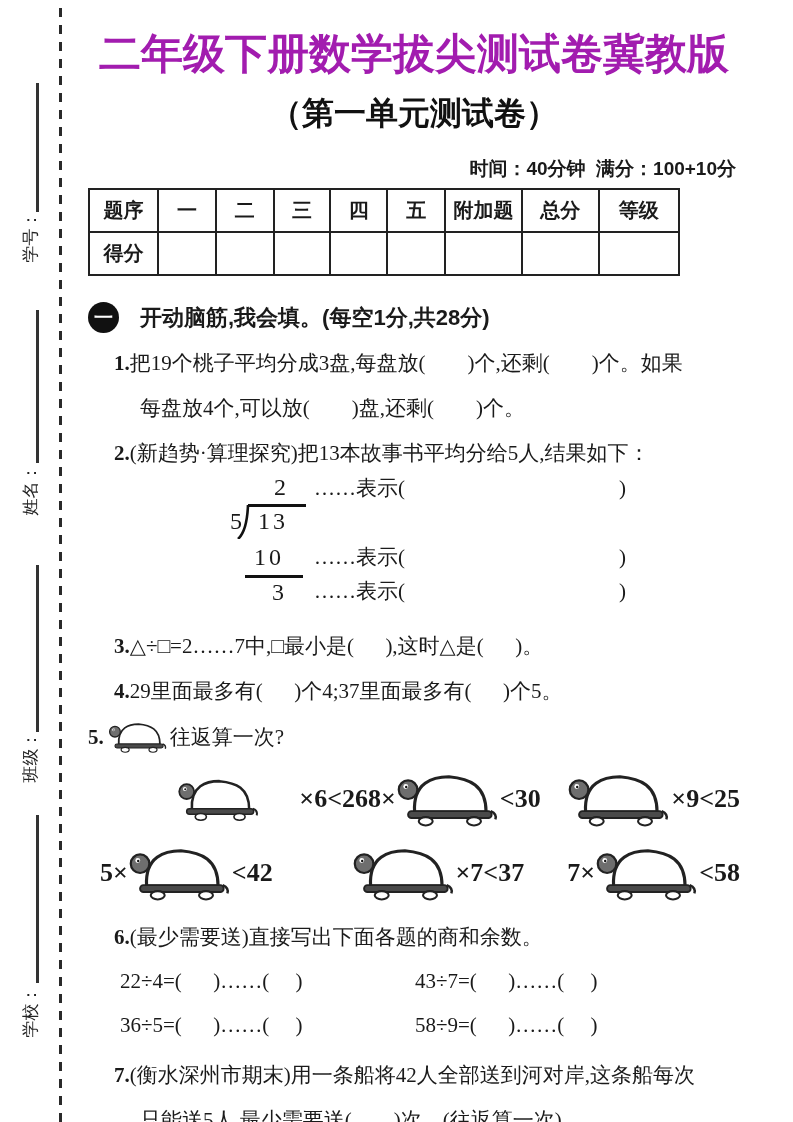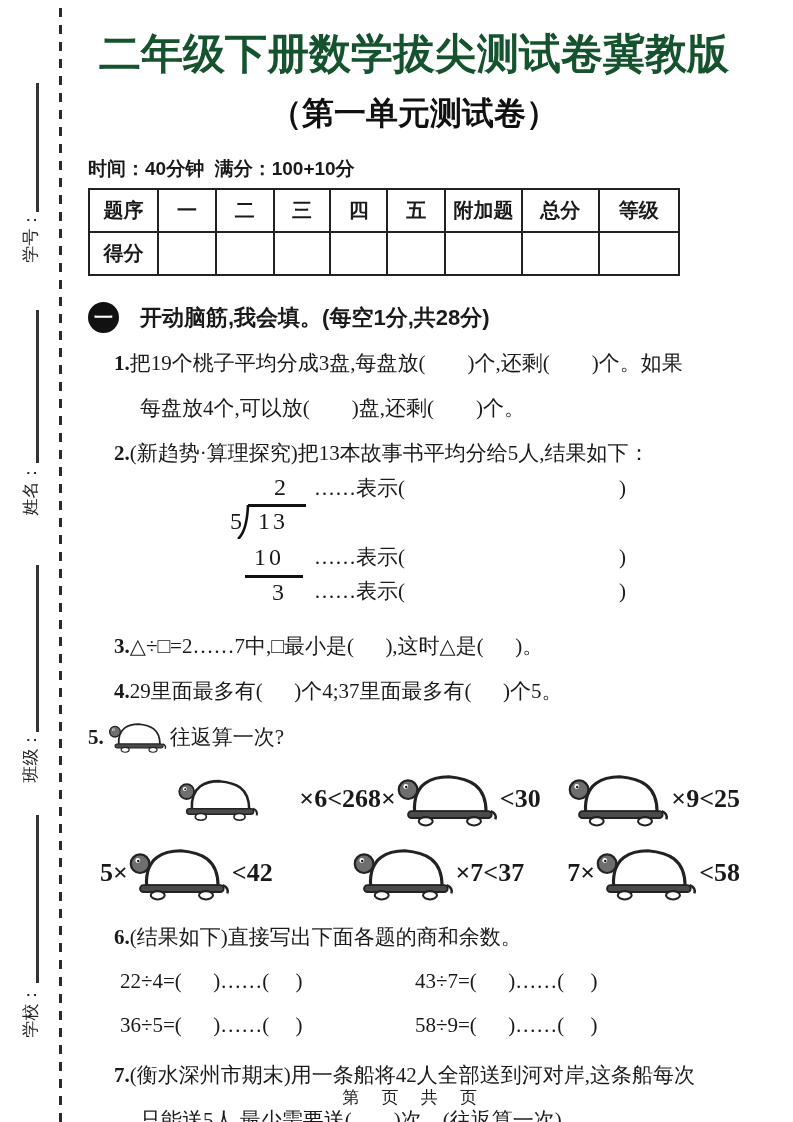--- a/index.html
+++ b/index.html
@@ -13,24 +13,24 @@
   .fill-line{position:absolute;left:36px;width:3px;background:#333;}
   .fl1{top:83px;height:129px;} .fl2{top:310px;height:153px;}
   .fl3{top:565px;height:167px;} .fl4{top:815px;height:168px;}
   .margin-label{position:absolute;left:30px;font-size:17px;color:#222;white-space:nowrap;
     transform:translate(-50%,-50%) rotate(-90deg);}
   .ml1{top:237px;} .ml2{top:490px;} .ml3{top:757px;} .ml4{top:1012px;}
 
   
   .content{position:absolute;left:88px;top:26px;width:652px;}
   .title{margin:0;text-align:center;font-family:"Liberation Sans","DejaVu Sans",sans-serif;
-    font-weight:900;font-size:42px;line-height:56px;color:#14532d;}
+    font-weight:900;font-size:42px;line-height:56px;color:#a21caf;}
   .subtitle{margin:10px 0 0;text-align:center;font-family:"Liberation Sans","DejaVu Sans",sans-serif;
     font-weight:900;font-size:32px;line-height:42px;color:#111;}
-  .meta{margin-top:22px;padding-right:4px;font-weight:bold;
+  .meta{margin-top:22px;text-align:right;padding-right:4px;font-weight:bold;
     font-family:"Liberation Sans","DejaVu Sans",sans-serif;font-size:19px;}
 
   table.score{border-collapse:collapse;margin-top:6px;width:592px;}
   table.score td{border:2.5px solid #222;height:39px;text-align:center;vertical-align:middle;
     font-size:20px;font-weight:bold;font-family:"Liberation Serif","DejaVu Serif",serif;}
 
   .section-head{display:flex;align-items:center;margin-top:26px;}
   .badge{display:inline-flex;align-items:center;justify-content:center;width:31px;height:31px;
     border-radius:50%;background:#111;color:#fff;font-weight:bold;font-size:19px;flex:0 0 auto;}
   .section-title{margin-left:21px;font-weight:bold;font-size:22px;
@@ -271,29 +271,28 @@
             <circle cx="11" cy="18" r="1.3" fill="#111"></circle>
           <rect x="13" y="44" width="90" height="7.5" rx="3.6" fill="#4a4a4a" stroke="#222" stroke-width="2"></rect>
           <ellipse cx="32" cy="55" rx="7.5" ry="4.5" fill="#fff" stroke="#222" stroke-width="2.2"></ellipse>
           <ellipse cx="84" cy="55" rx="7.5" ry="4.5" fill="#fff" stroke="#222" stroke-width="2.2"></ellipse>
           <path d="M102 44 q7 3 5 9" fill="none" stroke="#222" stroke-width="2.6"></path>
         </svg>
         <span data-bind="q5.items.5.suffix">&lt;58</span>
       </div>
     </div>
 
-    <div class="qline ind1" style="margin-top:20px;"><span class="qnum" data-bind="q6.num">6.</span><span data-bind="q6.intro">(结果如下)直接写出下面各题的商和余数。</span></div>
+    <div class="qline ind1" style="margin-top:20px;"><span class="qnum" data-bind="q6.num">6.</span><span data-bind="q6.intro">(最少需要送)直接写出下面各题的商和余数。</span></div>
     <div class="q6row">
       <span class="cell1" data-bind="q6.items.0">22÷4=(      )……(     )</span>
       <span data-bind="q6.items.1">43÷7=(      )……(     )</span>
     </div>
     <div class="q6row">
       <span class="cell1" data-bind="q6.items.2">36÷5=(      )……(     )</span>
       <span data-bind="q6.items.3">58÷9=(      )……(     )</span>
     </div>
 
     <div class="qline ind1" style="margin-top:20px;"><span class="qnum" data-bind="q7.num">7.</span><span data-bind="q7.line1">(衡水深州市期末)用一条船将42人全部送到河对岸,这条船每次</span></div>
     <div class="qline ind2"><span data-bind="q7.line2">只能送5人,最少需要送(        )次。(往返算一次)</span></div>
 
   </div>
 
-  <div class="footer" data-bind="footer">第 页 共 页</div>
 </div>
 
 </body></html>

